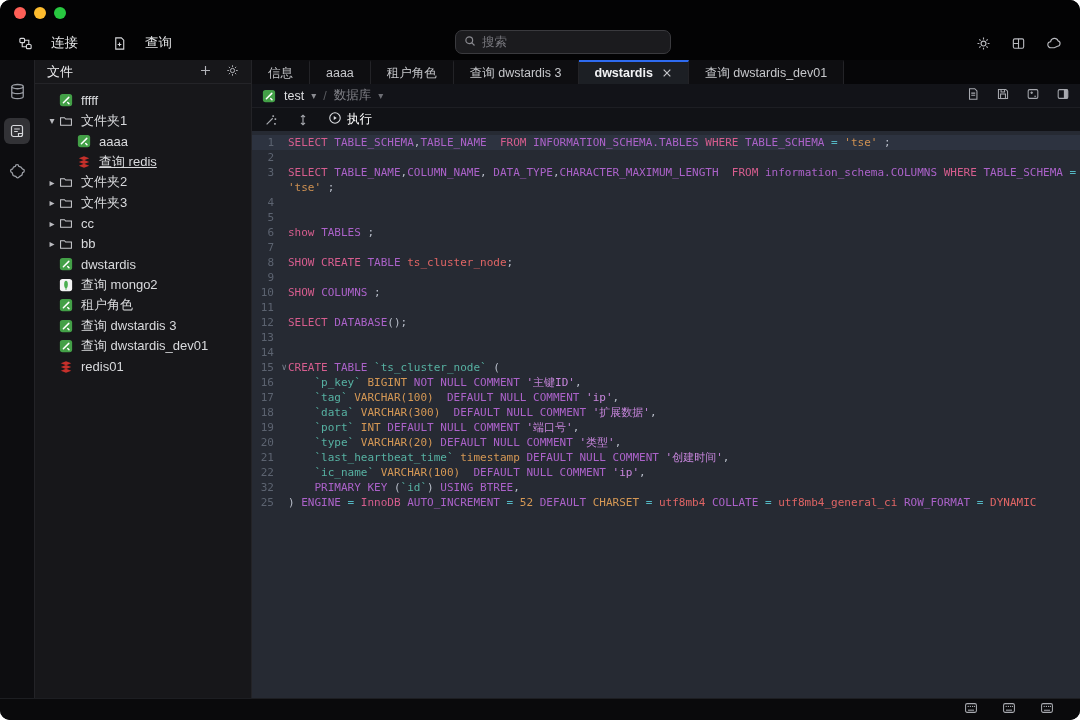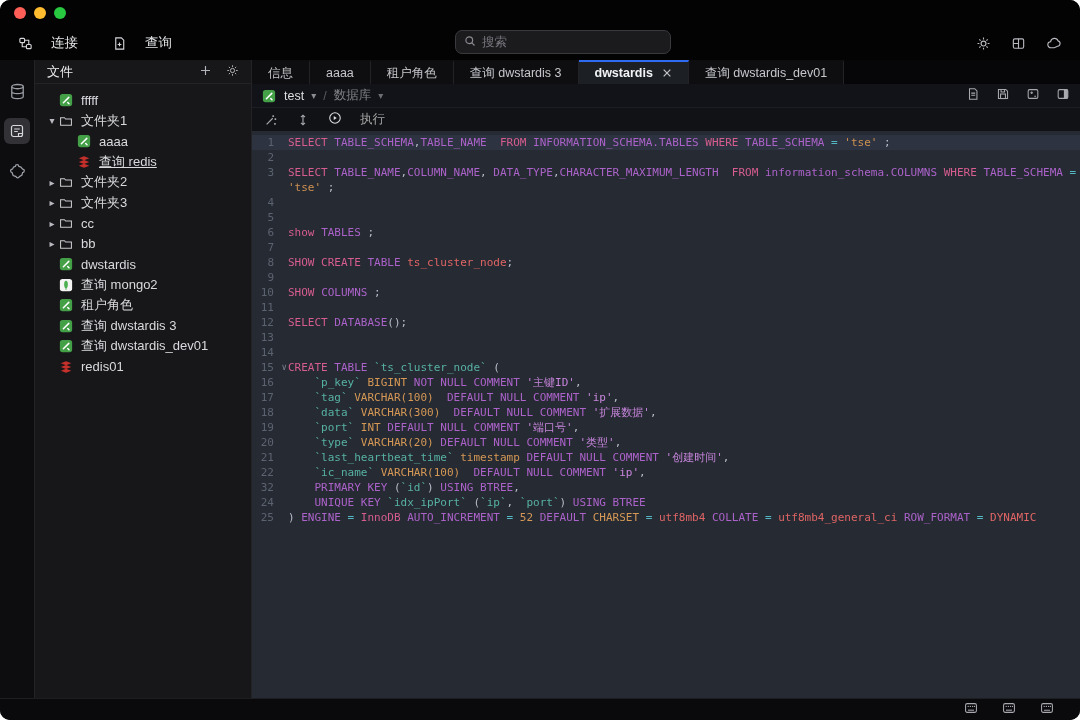--- a/index.html
+++ b/index.html
@@ -51,21 +51,21 @@
                padding:0 10px; flex:none; }
   .crumb { display:flex; align-items:center; gap:7px; font-size:12.5px; }
   .crumb .cname { color:#dddee1; }
   .crumb .caret { color:#8b8c92; font-size:10px; }
   .crumb .sep { color:#5a5b60; }
   .crumb .cscope { color:#818288; }
   .ed-header-right { margin-left:auto; display:flex; gap:16px; color:#a7a9af; align-items:center; }
 
   .ed-toolbar { height:23px; background:#111216; display:flex; align-items:center; padding:0 12px; gap:18px; flex:none; }
   .ed-toolbar .ticon { color:#a7a9af; display:flex; align-items:center; }
-  .exec { display:flex; align-items:flex-end; gap:18px; color:#a3a3a3; font-size:12.5px; }
+  .exec { display:flex; align-items:flex-end; gap:5px; color:#ffffff; font-size:12.5px; }
 
   
   .code { flex:1; background:#262a33; overflow:hidden; padding-top:4px; font-family:"DejaVu Sans Mono", monospace;
           font-size:11px; line-height:15px; }
   .code-row { display:flex; height:15px; white-space:pre; }
   .code-row.hl { background:#2d3340; }
   .gutter { width:26px; flex:none; text-align:right; color:#5c6370; padding-right:4px; position:relative; }
   .fold { position:absolute; right:-9px; top:0; color:#7a8190; font-size:9px; }
   .ctext { padding-left:10px; }
   .t-kw { color:#d65d8e; }
@@ -442,21 +442,20 @@
           <div class="code-row"><span class="gutter">14</span><span class="ctext"></span></div>
           <div class="code-row"><span class="gutter">15<span class="fold">∨</span></span><span class="ctext"><span class="t-kw">CREATE </span><span class="t-id">TABLE </span><span class="t-tk">`ts_cluster_node` </span><span class="t-pl">(</span></span></div>
           <div class="code-row"><span class="gutter">16</span><span class="ctext"><span class="t-pl">    </span><span class="t-tk">`p_key` </span><span class="t-ty">BIGINT </span><span class="t-id">NOT NULL COMMENT </span><span class="t-s2">'主键ID'</span><span class="t-pl">,</span></span></div>
           <div class="code-row"><span class="gutter">17</span><span class="ctext"><span class="t-pl">    </span><span class="t-tk">`tag` </span><span class="t-ty">VARCHAR(100)</span><span class="t-pl">  </span><span class="t-id">DEFAULT NULL COMMENT </span><span class="t-s2">'ip'</span><span class="t-pl">,</span></span></div>
           <div class="code-row"><span class="gutter">18</span><span class="ctext"><span class="t-pl">    </span><span class="t-tk">`data` </span><span class="t-ty">VARCHAR(300)</span><span class="t-pl">  </span><span class="t-id">DEFAULT NULL COMMENT </span><span class="t-s2">'扩展数据'</span><span class="t-pl">,</span></span></div>
           <div class="code-row"><span class="gutter">19</span><span class="ctext"><span class="t-pl">    </span><span class="t-tk">`port` </span><span class="t-ty">INT </span><span class="t-id">DEFAULT NULL COMMENT </span><span class="t-s2">'端口号'</span><span class="t-pl">,</span></span></div>
           <div class="code-row"><span class="gutter">20</span><span class="ctext"><span class="t-pl">    </span><span class="t-tk">`type` </span><span class="t-ty">VARCHAR(20) </span><span class="t-id">DEFAULT NULL COMMENT </span><span class="t-s2">'类型'</span><span class="t-pl">,</span></span></div>
           <div class="code-row"><span class="gutter">21</span><span class="ctext"><span class="t-pl">    </span><span class="t-tk">`last_heartbeat_time` </span><span class="t-ty">timestamp </span><span class="t-id">DEFAULT NULL COMMENT </span><span class="t-s2">'创建时间'</span><span class="t-pl">,</span></span></div>
           <div class="code-row"><span class="gutter">22</span><span class="ctext"><span class="t-pl">    </span><span class="t-tk">`ic_name` </span><span class="t-ty">VARCHAR(100)</span><span class="t-pl">  </span><span class="t-id">DEFAULT NULL COMMENT </span><span class="t-s2">'ip'</span><span class="t-pl">,</span></span></div>
           <div class="code-row"><span class="gutter">32</span><span class="ctext"><span class="t-pl">    </span><span class="t-id">PRIMARY KEY </span><span class="t-pl">(</span><span class="t-tk">`id`</span><span class="t-pl">) </span><span class="t-id">USING BTREE</span><span class="t-pl">,</span></span></div>
-          <div class="code-row"><span class="gutter">24</span><span class="ctext"><span class="t-pl">    </span><span class="t-id">UNIQUE KEY </span><span class="t-tk">`idx_ipPort` </span><span class="t-pl">(</span><span class="t-tk">`ip`</span><span class="t-pl">, </span><span class="t-tk">`port`</span><span class="t-pl">) </span><span class="t-id">USING BTREE</span></span></div>
           <div class="code-row"><span class="gutter">25</span><span class="ctext"><span class="t-pl">) </span><span class="t-id">ENGINE </span><span class="t-op">= </span><span class="t-kw">InnoDB </span><span class="t-id">AUTO_INCREMENT </span><span class="t-op">= </span><span class="t-nm">52 </span><span class="t-id">DEFAULT </span><span class="t-ty">CHARSET </span><span class="t-op">= </span><span class="t-rd">utf8mb4 </span><span class="t-id">COLLATE </span><span class="t-op">= </span><span class="t-rd">utf8mb4_general_ci </span><span class="t-id">ROW_FORMAT </span><span class="t-op">= </span><span class="t-rd">DYNAMIC</span></span></div>
         </div>
     </div>
   </div>
 
   <div class="statusbar" id="statusbar">
       <span><svg width="14" height="14" viewBox="0 0 16 16" fill="none" stroke="currentColor" stroke-width="1.2">
           <rect x="1.8" y="3" width="12.4" height="10" rx="1.8"></rect>
           <path d="M4.5 10.5h7"></path>
           <path d="M4.8 6.2h.01M7.3 6.2h.01M9.8 6.2h.01M12 6.2h.01" stroke-linecap="round" stroke-width="1.5"></path>

